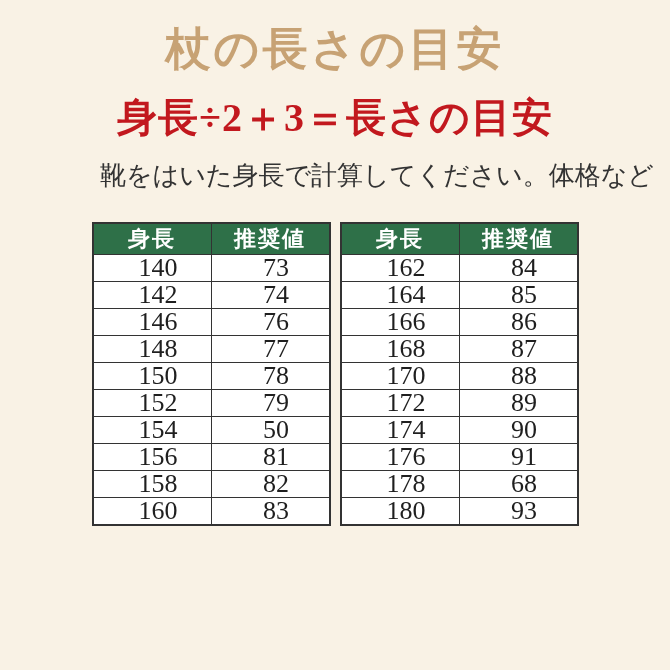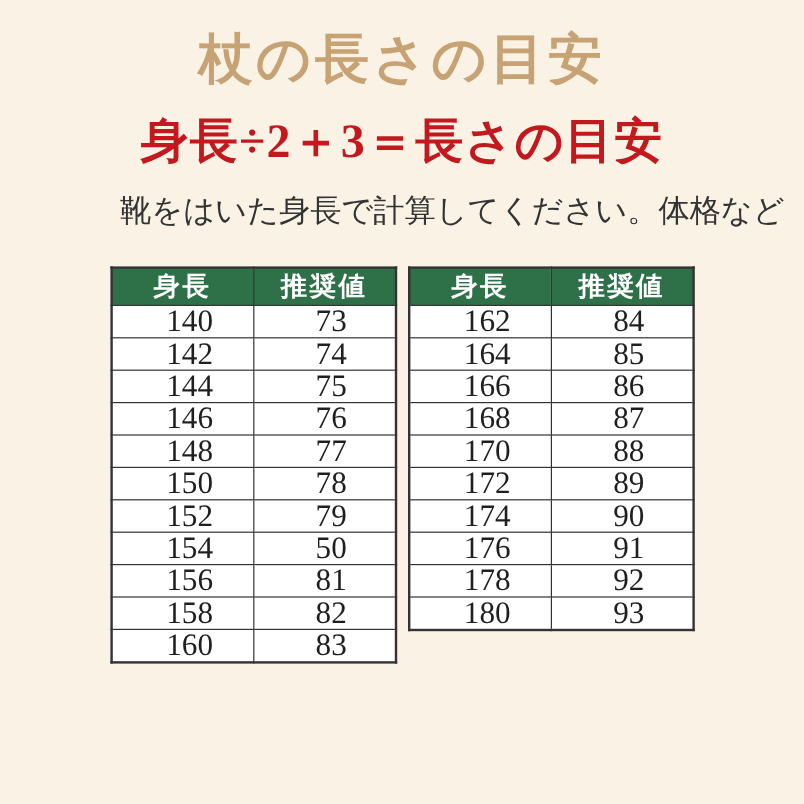--- a/index.html
+++ b/index.html
@@ -111,24 +111,20 @@
         <tbody>
             <tr>
               <td>140</td>
               <td>73</td>
             </tr>
             <tr>
               <td>142</td>
               <td>74</td>
             </tr>
             <tr>
-              <td>144</td>
-              <td>75</td>
-            </tr>
-            <tr>
               <td>146</td>
               <td>76</td>
             </tr>
             <tr>
               <td>148</td>
               <td>77</td>
             </tr>
             <tr>
               <td>150</td>
               <td>78</td>
@@ -193,21 +189,21 @@
             <tr>
               <td>174</td>
               <td>90</td>
             </tr>
             <tr>
               <td>176</td>
               <td>91</td>
             </tr>
             <tr>
               <td>178</td>
-              <td>92</td>
+              <td>68</td>
             </tr>
             <tr>
               <td>180</td>
               <td>93</td>
             </tr>
           </tbody>
       </table>
     </div>
 
   </div>

